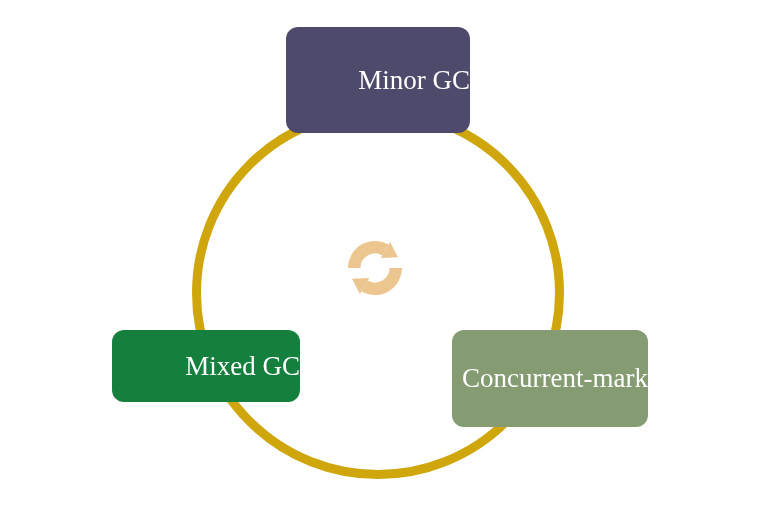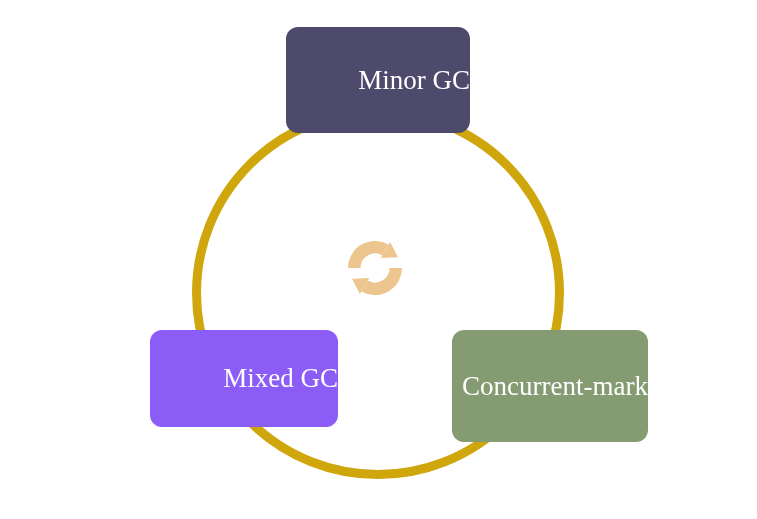--- a/index.html
+++ b/index.html
@@ -41,29 +41,28 @@
     left: 286px;
     top: 27px;
     width: 184px;
     height: 106px;
     background: #4E4A6B;
   }
   .node-mixed {
     left: 112px;
     top: 330px;
     width: 188px;
-    height: 97px;
-    background: #8b5cf6;
-    margin-left: 38px;
+    height: 72px;
+    background: #15803d;
   }
   .node-concurrent {
     left: 452px;
     top: 330px;
     width: 196px;
-    height: 112px;
+    height: 97px;
     background: #859B72;
   }
   .cycle-icon {
     position: absolute;
     left: 323px;
     top: 216px;
     width: 104px;
     height: 104px;
     z-index: 2;
   }

